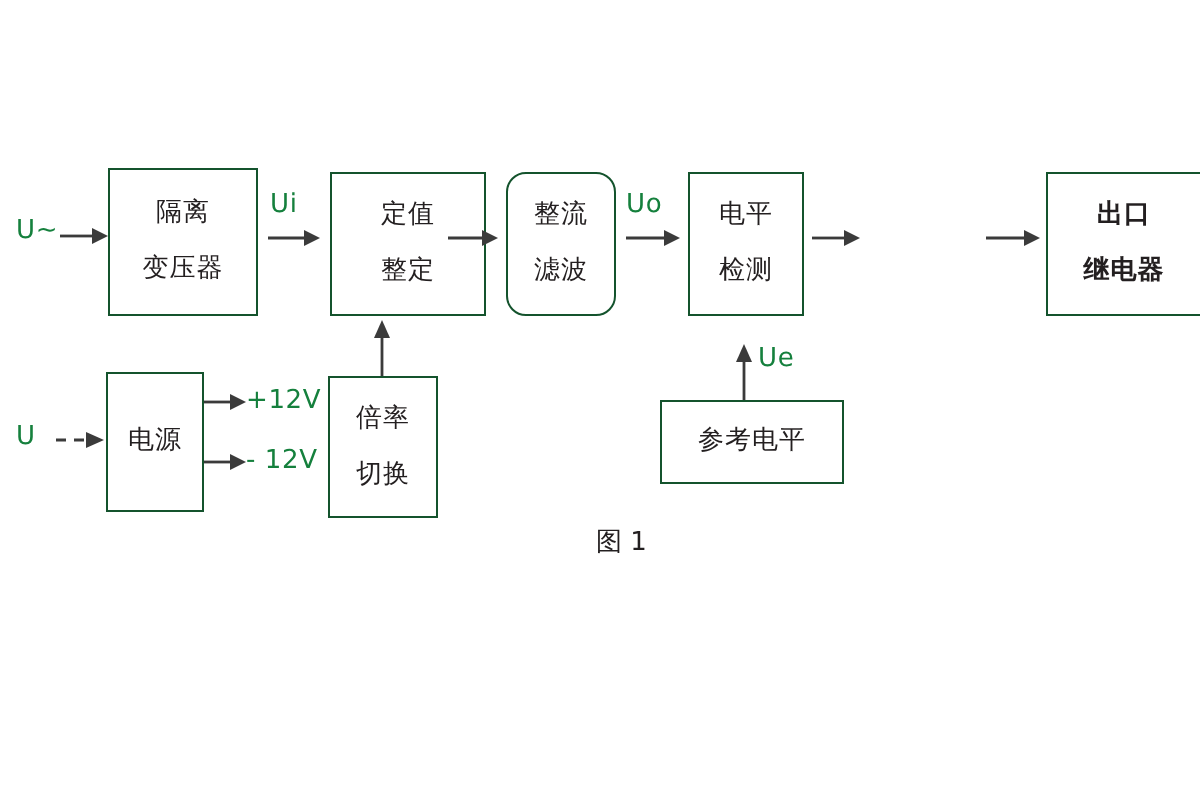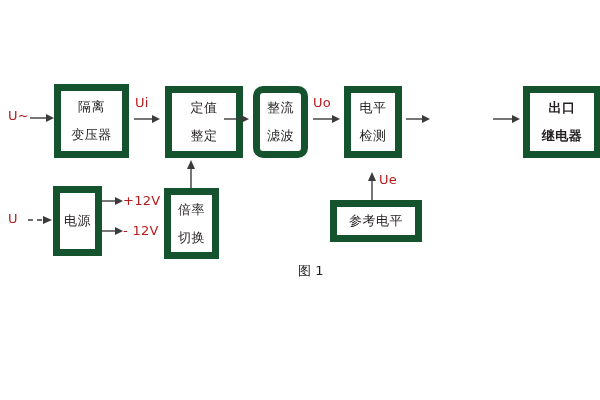--- a/index.html
+++ b/index.html
@@ -14,42 +14,42 @@
     overflow: hidden;
   }
   #diagram {
     position: relative;
     width: 600px;
     height: 400px;
     background: #ffffff;
   }
   .box {
     position: absolute;
-    border: 7px solid #14532d;
+    border: 1px solid #14532d;
     background: #ffffff;
     box-sizing: border-box;
     display: flex;
     flex-direction: column;
     align-items: center;
     justify-content: center;
     color: #231f20;
     font-size: 13px;
     line-height: 1.05;
   }
   .box .line {
     display: block;
     white-space: nowrap;
     letter-spacing: 0.5px;
   }
   .box.two-line .line + .line {
     margin-top: 14px;
   }
   .label {
     position: absolute;
-    color: #b91c1c;
+    color: #15803d;
     font-size: 13px;
     white-space: nowrap;
     letter-spacing: 0.3px;
   }
   .caption {
     position: absolute;
     color: #231f20;
     font-size: 13px;
     white-space: nowrap;
   }

